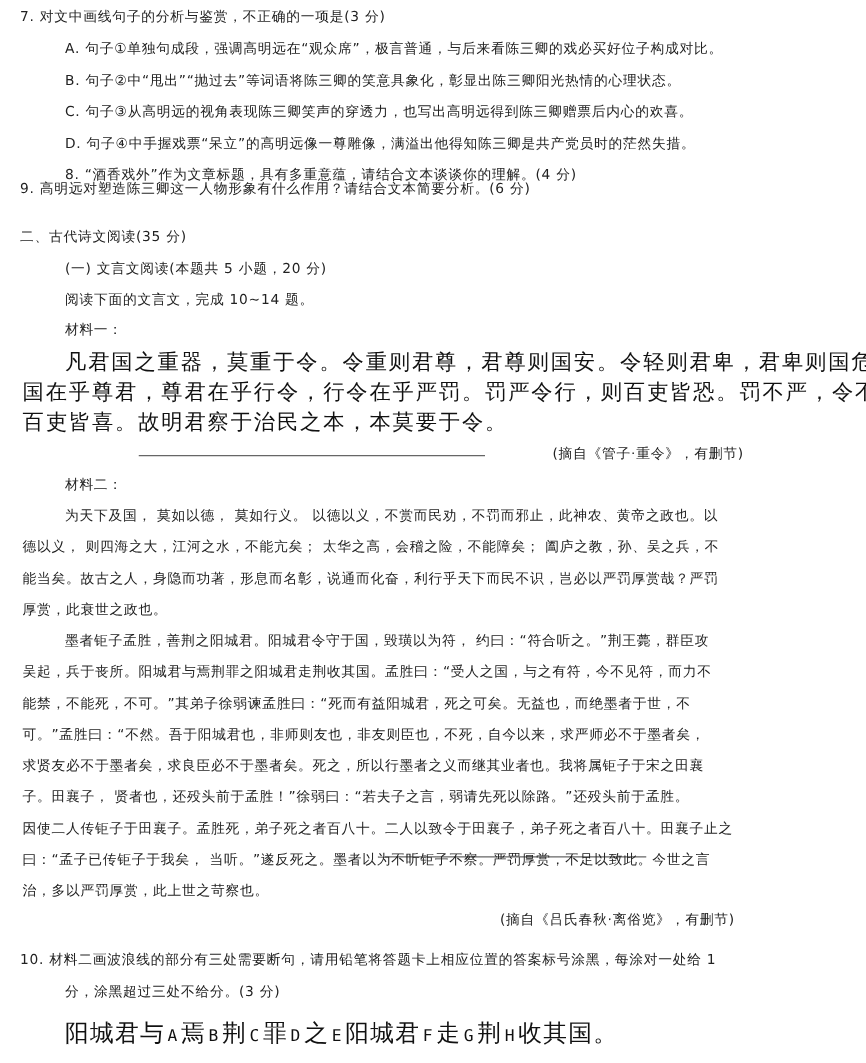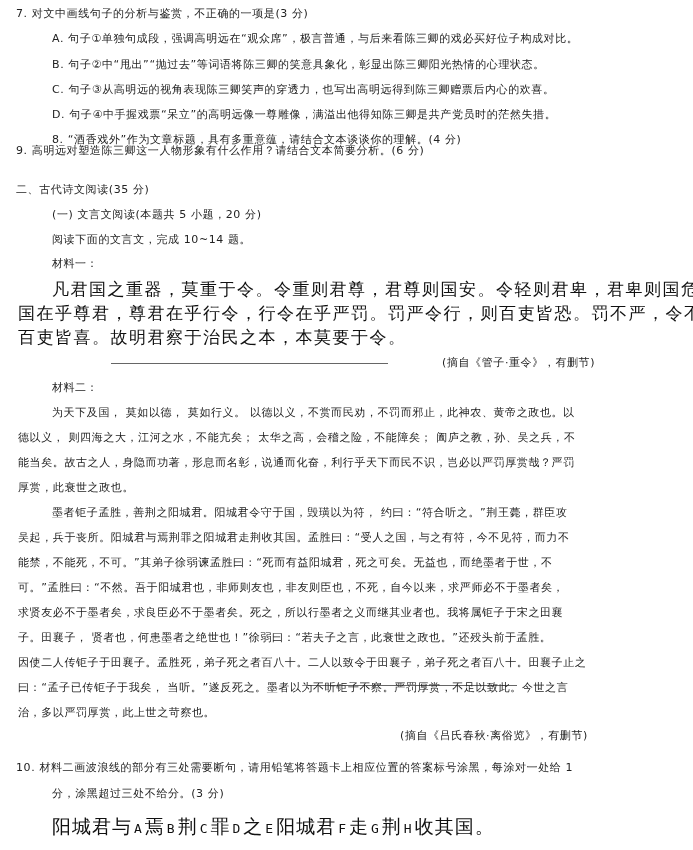--- a/index.html
+++ b/index.html
@@ -78,21 +78,21 @@
 <div class="line" style="left:52px;top:405px;">为天下及国， 莫如以德， 莫如行义。 以德以义，不赏而民劝，不罚而邪止，此神农、黄帝之政也。以</div>
 <div class="line" style="left:18px;top:430px;">德以义， 则四海之大，江河之水，不能亢矣； 太华之高，会稽之险，不能障矣； 阖庐之教，孙、吴之兵，不</div>
 <div class="line" style="left:18px;top:455px;">能当矣。故古之人，身隐而功著，形息而名彰，说通而化奋，利行乎天下而民不识，岂必以严罚厚赏哉？严罚</div>
 <div class="line" style="left:18px;top:480px;">厚赏，此衰世之政也。</div>
 
 <div class="line" style="left:52px;top:505px;">墨者钜子孟胜，善荆之阳城君。阳城君令守于国，毁璜以为符， 约曰：“符合听之。”荆王薨，群臣攻</div>
 <div class="line" style="left:18px;top:530px;">吴起，兵于丧所。阳城君与焉荆罪之阳城君走荆收其国。孟胜曰：“受人之国，与之有符，今不见符，而力不</div>
 <div class="line" style="left:18px;top:555px;">能禁，不能死，不可。”其弟子徐弱谏孟胜曰：“死而有益阳城君，死之可矣。无益也，而绝墨者于世，不</div>
 <div class="line" style="left:18px;top:580px;text-align:center;">可。”孟胜曰：“不然。吾于阳城君也，非师则友也，非友则臣也，不死，自今以来，求严师必不于墨者矣，</div>
 <div class="line" style="left:18px;top:605px;">求贤友必不于墨者矣，求良臣必不于墨者矣。死之，所以行墨者之义而继其业者也。我将属钜子于宋之田襄</div>
-<div class="line" style="left:18px;top:630px;">子。田襄子， 贤者也，何患墨者之绝世也！”徐弱曰：“若夫子之言，此衰世之政也。”还殁头前于孟胜。</div>
+<div class="line" style="left:18px;top:630px;">子。田襄子， 贤者也，还殁头前于孟胜！”徐弱曰：“若夫子之言，弱请先死以除路。”还殁头前于孟胜。</div>
 <div class="line" style="left:18px;top:655px;">
   <span>因使二人传钜子于田襄子。孟胜死，弟子死之者百八十。</span><span class="ul">二人以致令于田襄子，弟子死之者百八十</span><span>。田襄子止之</span>
 </div>
 <div class="line" style="left:18px;top:680px;">曰：“孟子已传钜子于我矣， 当听。”遂反死之。墨者以为不听钜子不察。严罚厚赏，不足以致此。今世之言</div>
 <div class="line" style="left:18px;top:705px;">治，多以严罚厚赏，此上世之苛察也。</div>
 <div class="line" style="left:400px;top:728px;">(摘自《吕氏春秋·离俗览》，有删节)</div>
 
 <div class="line" style="left:16px;top:760px;">10. 材料二画波浪线的部分有三处需要断句，请用铅笔将答题卡上相应位置的答案标号涂黑，每涂对一处给 1</div>
 <div class="line" style="left:52px;top:786px;text-align:right;">分，涂黑超过三处不给分。(3 分)</div>
 

